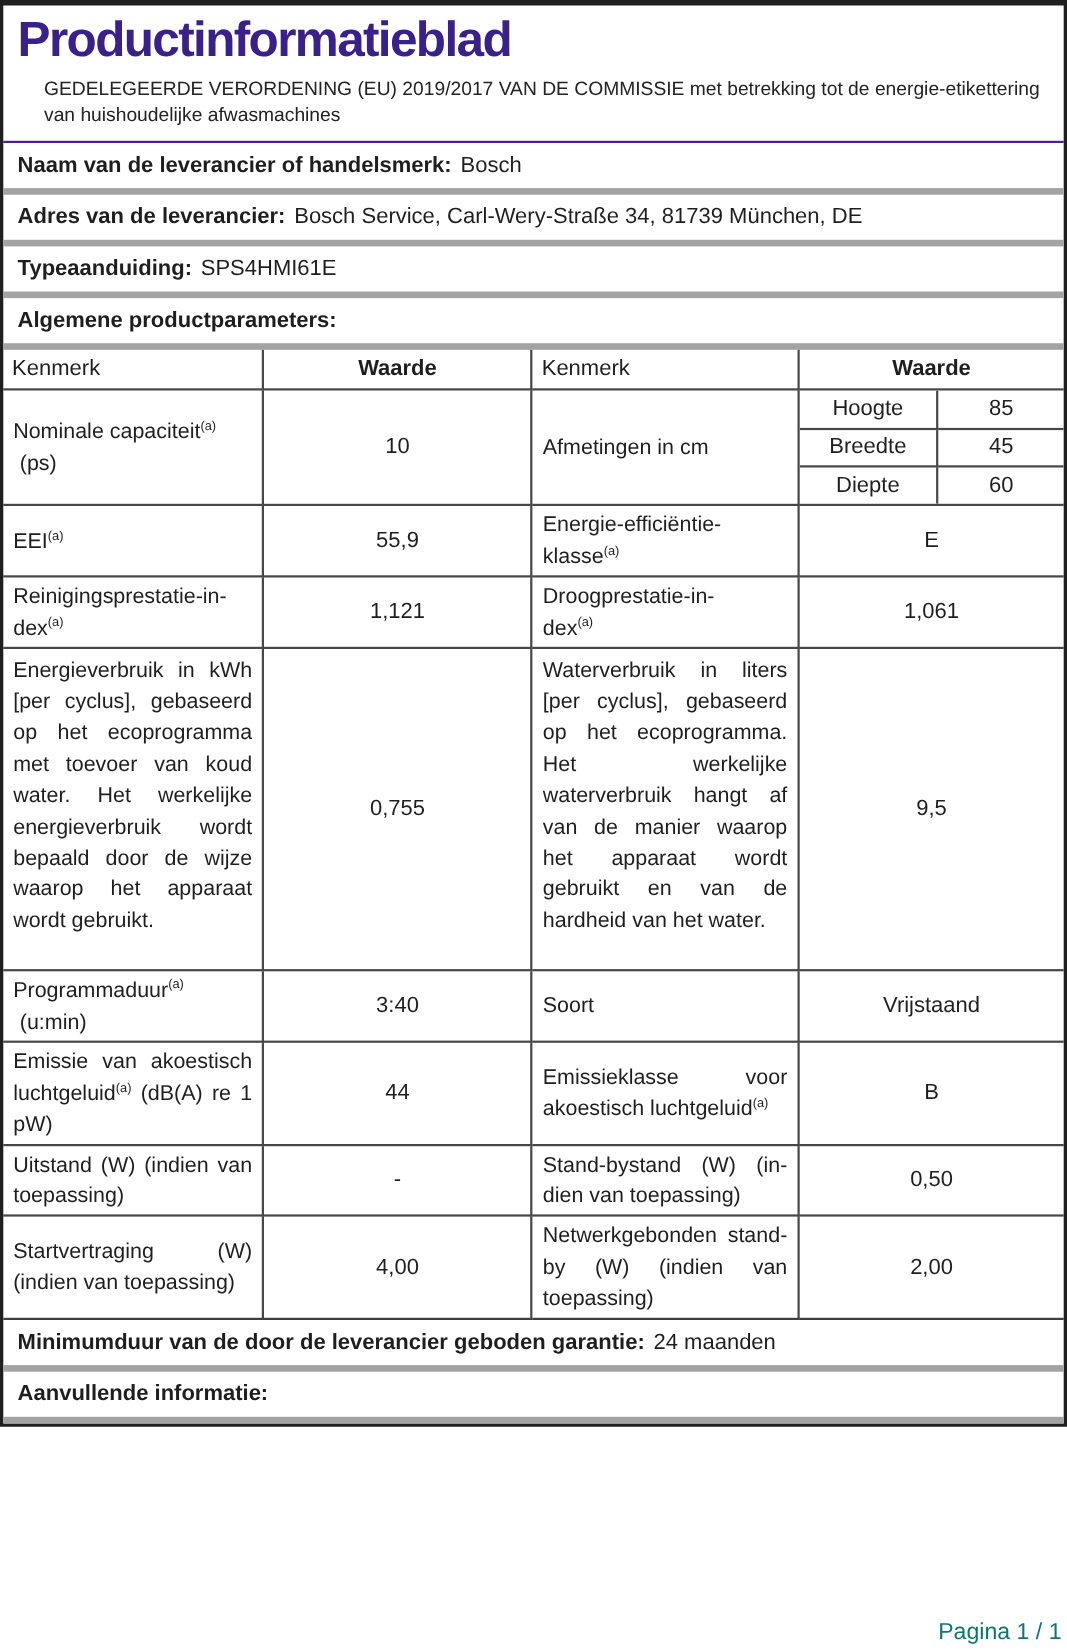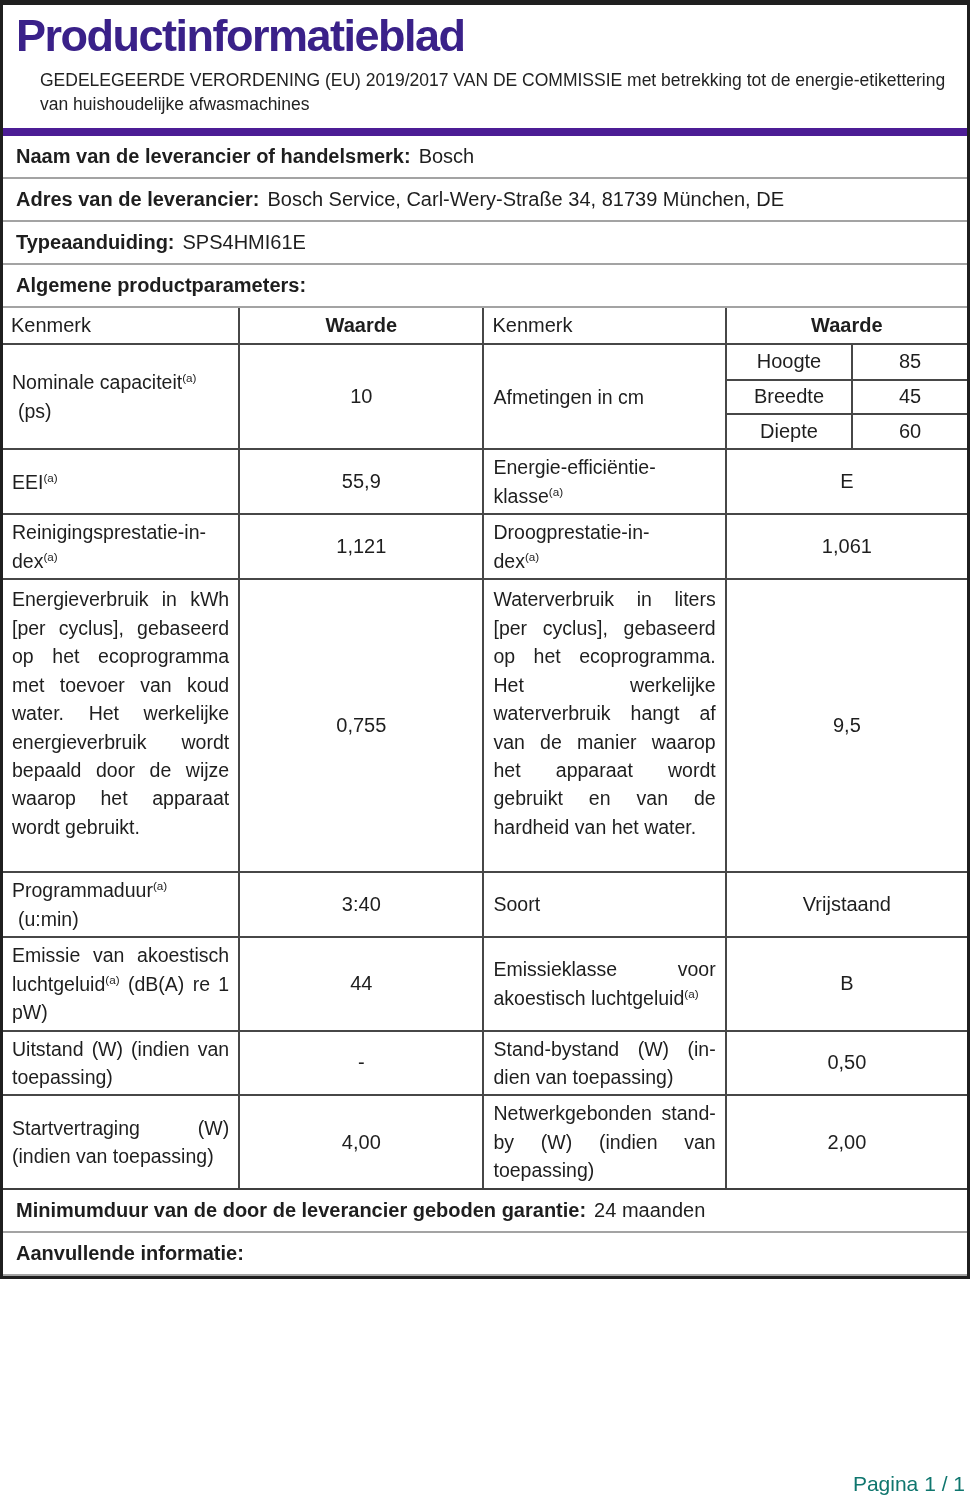--- a/index.html
+++ b/index.html
@@ -6,29 +6,29 @@
   body{
     width:970px;height:1500px;background:#ffffff;position:relative;
     font-family:"Liberation Sans", sans-serif;color:#1e1e1e;
     -webkit-font-smoothing:antialiased;
   }
   .sheet{
     position:absolute;left:0;top:0;width:964px;
     border:3px solid #1f1f1f;border-top-width:5px;background:#fff;
   }
   
-  .head-block{border-bottom:8px solid #4c1d95;padding:4px 13px 12px 13px;}
+  .head-block{border-bottom:2px solid #4c1d95;padding:4px 13px 12px 13px;}
   .doc-title{
     font-size:45px;font-weight:bold;letter-spacing:-1.5px;
     color:#3a2189;line-height:1.2;
   }
   .doc-subtitle{font-size:17.5px;line-height:1.38;margin-top:5px;max-width:932px;color:#222;margin-left:24px;}
 
   
-  .info-row{border-bottom:2px solid #a3a3a3;padding:8px 13px;font-size:20px;line-height:1.25;}
+  .info-row{border-bottom:6px solid #a3a3a3;padding:8px 13px;font-size:20px;line-height:1.25;}
   .info-row .lbl{font-weight:bold;}
   .info-row .val{margin-left:8px;}
 
   
   table.param-table{width:100%;border-collapse:collapse;table-layout:fixed;}
   .param-table td{border:2px solid #474747;overflow:hidden;}
   .param-table td:first-child{border-left:none;}
   .param-table td:last-child{border-right:none;}
   .param-table tr:first-child td{border-top:none;}
   .param-table tr:last-child td{border-bottom:2px solid #3f3f3f;}

